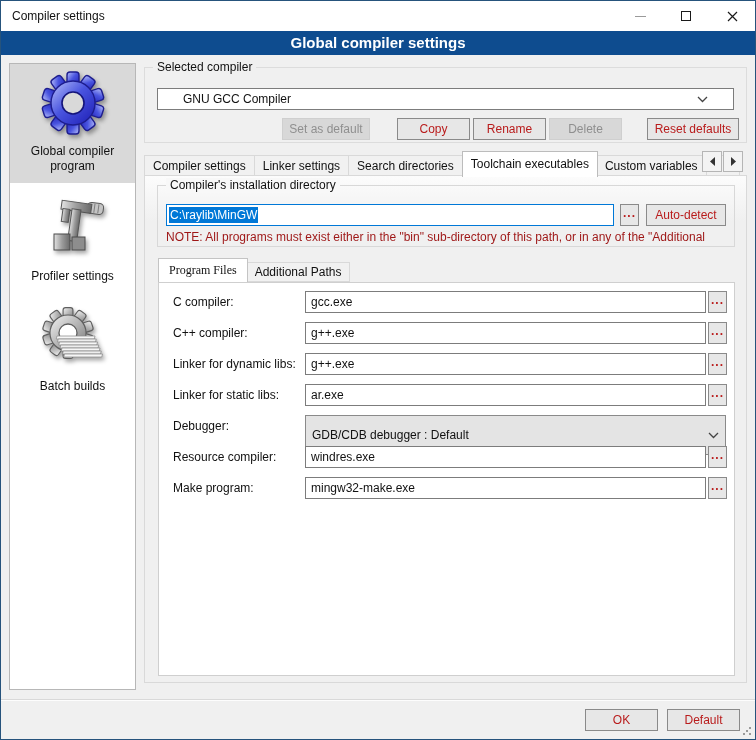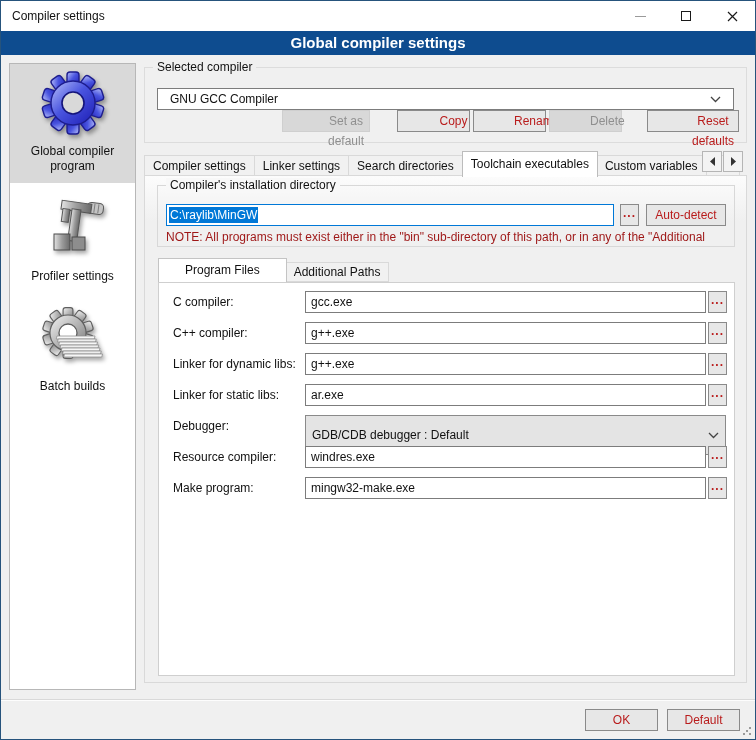--- a/index.html
+++ b/index.html
@@ -33,28 +33,28 @@
   .side-item .icon64 { width:64px; height:64px; filter:drop-shadow(2px 3px 2px rgba(0,0,0,.35)); }
   .side-label { margin-top:9px; text-align:center; line-height:15px; color:#111; }
 
   
   .groupbox { position:absolute; border:1px solid #dcdcdc; }
   .groupbox > .legend { position:absolute; top:-8px; left:8px; background:#f0f0f0; padding:0 4px; line-height:15px; }
 
   .sel-group { left:143px; top:12px; width:603px; height:76px; }
 
   .combo { position:absolute; left:12px; right:12px; top:20px; height:22px; background:#fff;
-           border:1px solid #7c7c7c; display:flex; align-items:center; padding:0 12px; cursor:default; }
+           border:1px solid #7c7c7c; display:flex; align-items:center; padding:0 25px; cursor:default; }
   .combo .combo-text { flex:1; }
   .combo .chev { margin-left:6px; }
 
   .btn { display:inline-block; background:#e7e7e7; border:1px solid #8a8a8a; color:#b91c1c;
          text-align:center; line-height:20px; height:22px; cursor:default; }
   .btn.disabled { background:#d8d8d8; border-color:#cfcfcf; color:#8f8f8f; }
-  .sel-btn-row .btn { position:absolute; top:42px;padding-left:40px; }
+  .sel-btn-row .btn { position:absolute; top:50px; }
   .btn-setdefault { left:137px; width:88px; }
   .btn-copy { left:252px; width:73px; }
   .btn-rename { left:328px; width:73px; }
   .btn-delete { left:404px; width:73px; }
   .btn-reset { left:502px; width:92px; }
 
   
   .tabstrip { position:absolute; left:143px; top:95px; width:605px; height:26px; display:flex; align-items:flex-end; }
   .tab { height:21px; line-height:20px; padding:0 8px; background:#f1f1f1; border:1px solid #d9d9d9;
          border-left:none; white-space:nowrap; overflow:hidden; cursor:default; position:relative; z-index:1; }
@@ -79,21 +79,21 @@
   .dots-btn { position:absolute; width:19px; letter-spacing:1px; font-weight:bold; line-height:17px; }
   .install-dots { left:462px; top:18px; }
   .autodetect { position:absolute; left:488px; top:18px; width:80px; }
   .note { position:absolute; left:8px; top:44px; right:1px; color:#9e1616; white-space:nowrap; overflow:hidden; }
 
   
   .subtabs { position:absolute; left:13px; top:82px; display:flex; align-items:flex-end; height:24px; }
   .subtab { height:20px; line-height:19px; padding:0 8px; background:#f1f1f1; border:1px solid #d9d9d9;
             border-left:none; cursor:default; }
   .subtab.active { height:24px; line-height:23px; background:#fff; border:1px solid #c4c4c4; border-bottom:none;
-                   margin-right:-1px; z-index:3; position:relative; padding:0 26px; }
+                   margin-right:-1px; z-index:3; position:relative; padding:0 10px;font-family:Liberation Serif, serif; }
   .innerpanel { position:absolute; left:13px; top:106px; width:577px; height:394px;
                 background:#fff; border:1px solid #cfcfcf; z-index:2; }
 
   .frow { position:absolute; left:0; right:0; height:22px; }
   .frow .flabel { position:absolute; left:14px; top:0; line-height:22px; white-space:nowrap; }
   .finput { position:absolute; left:146px; top:0; width:401px; height:22px; background:#fff;
             border:1px solid #7c7c7c; line-height:20px; padding:0 5px; white-space:nowrap; overflow:hidden; cursor:text; }
   .frow .dots-btn { left:549px; top:0; }
   .fselect { position:absolute; left:146px; top:0; width:421px; height:40px; background:#e4e4e4;
              border:1px solid #8a8a8a; display:flex; align-items:center; padding:0 6px; cursor:default; }

